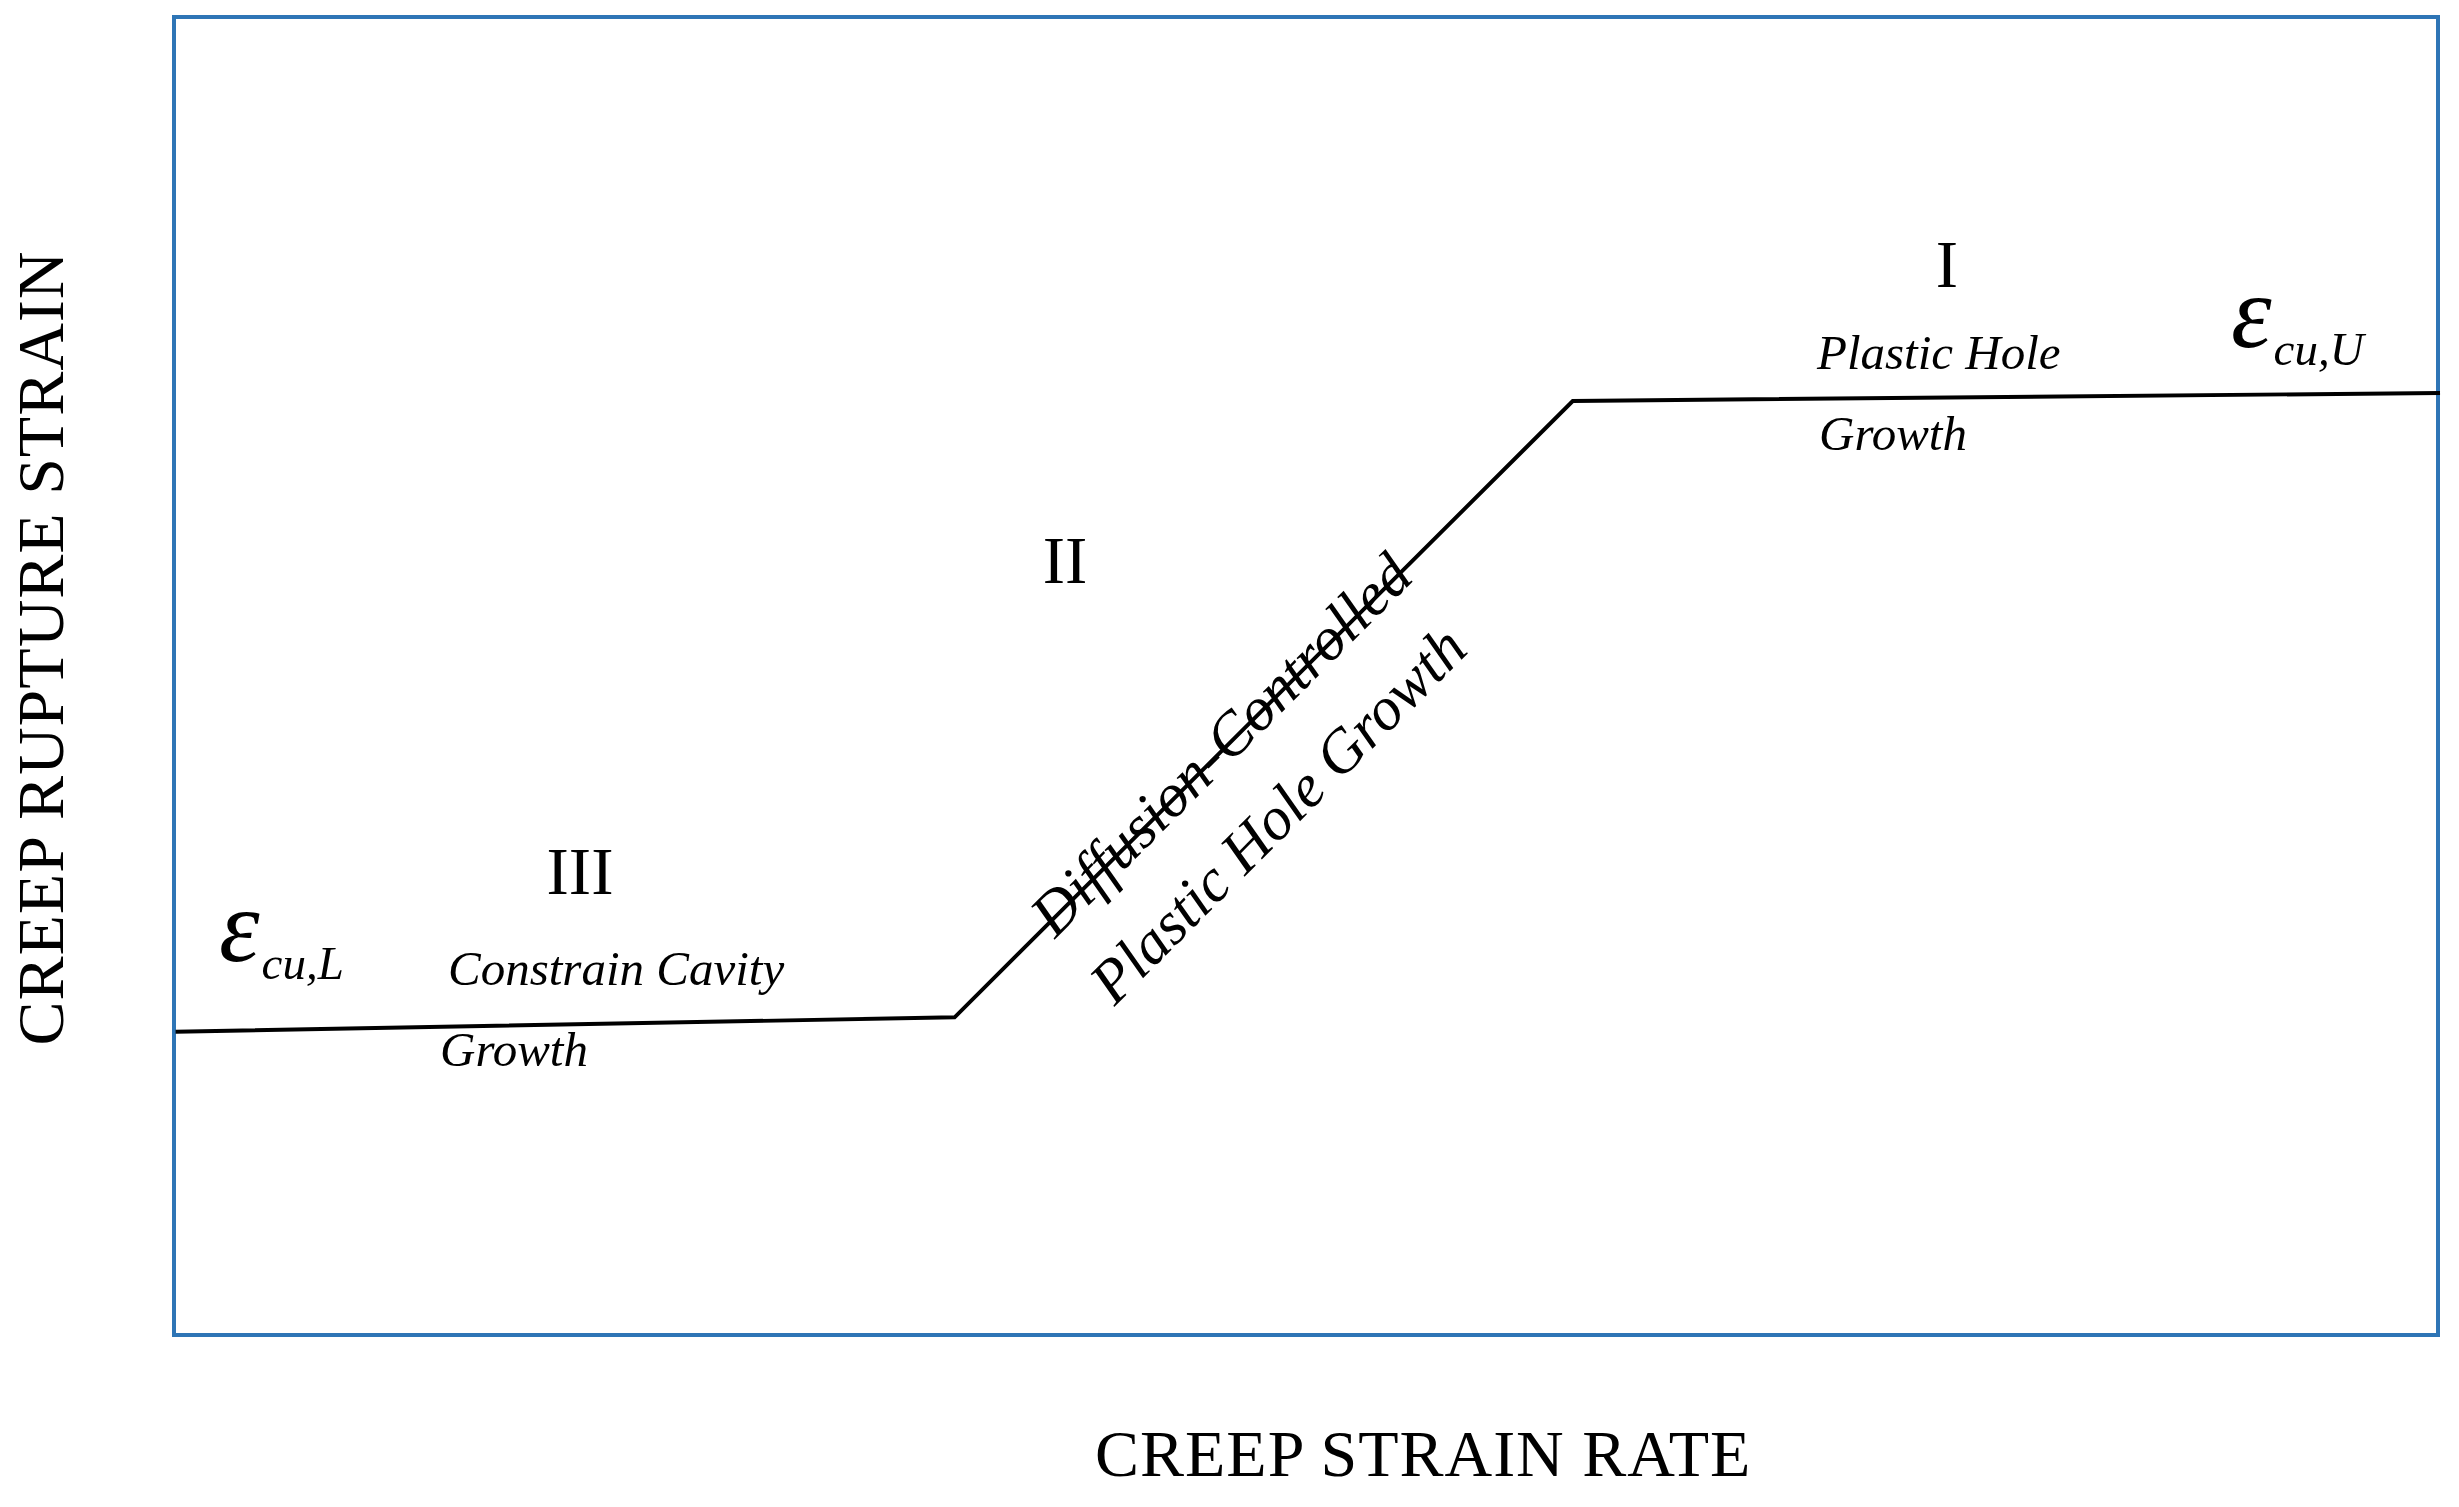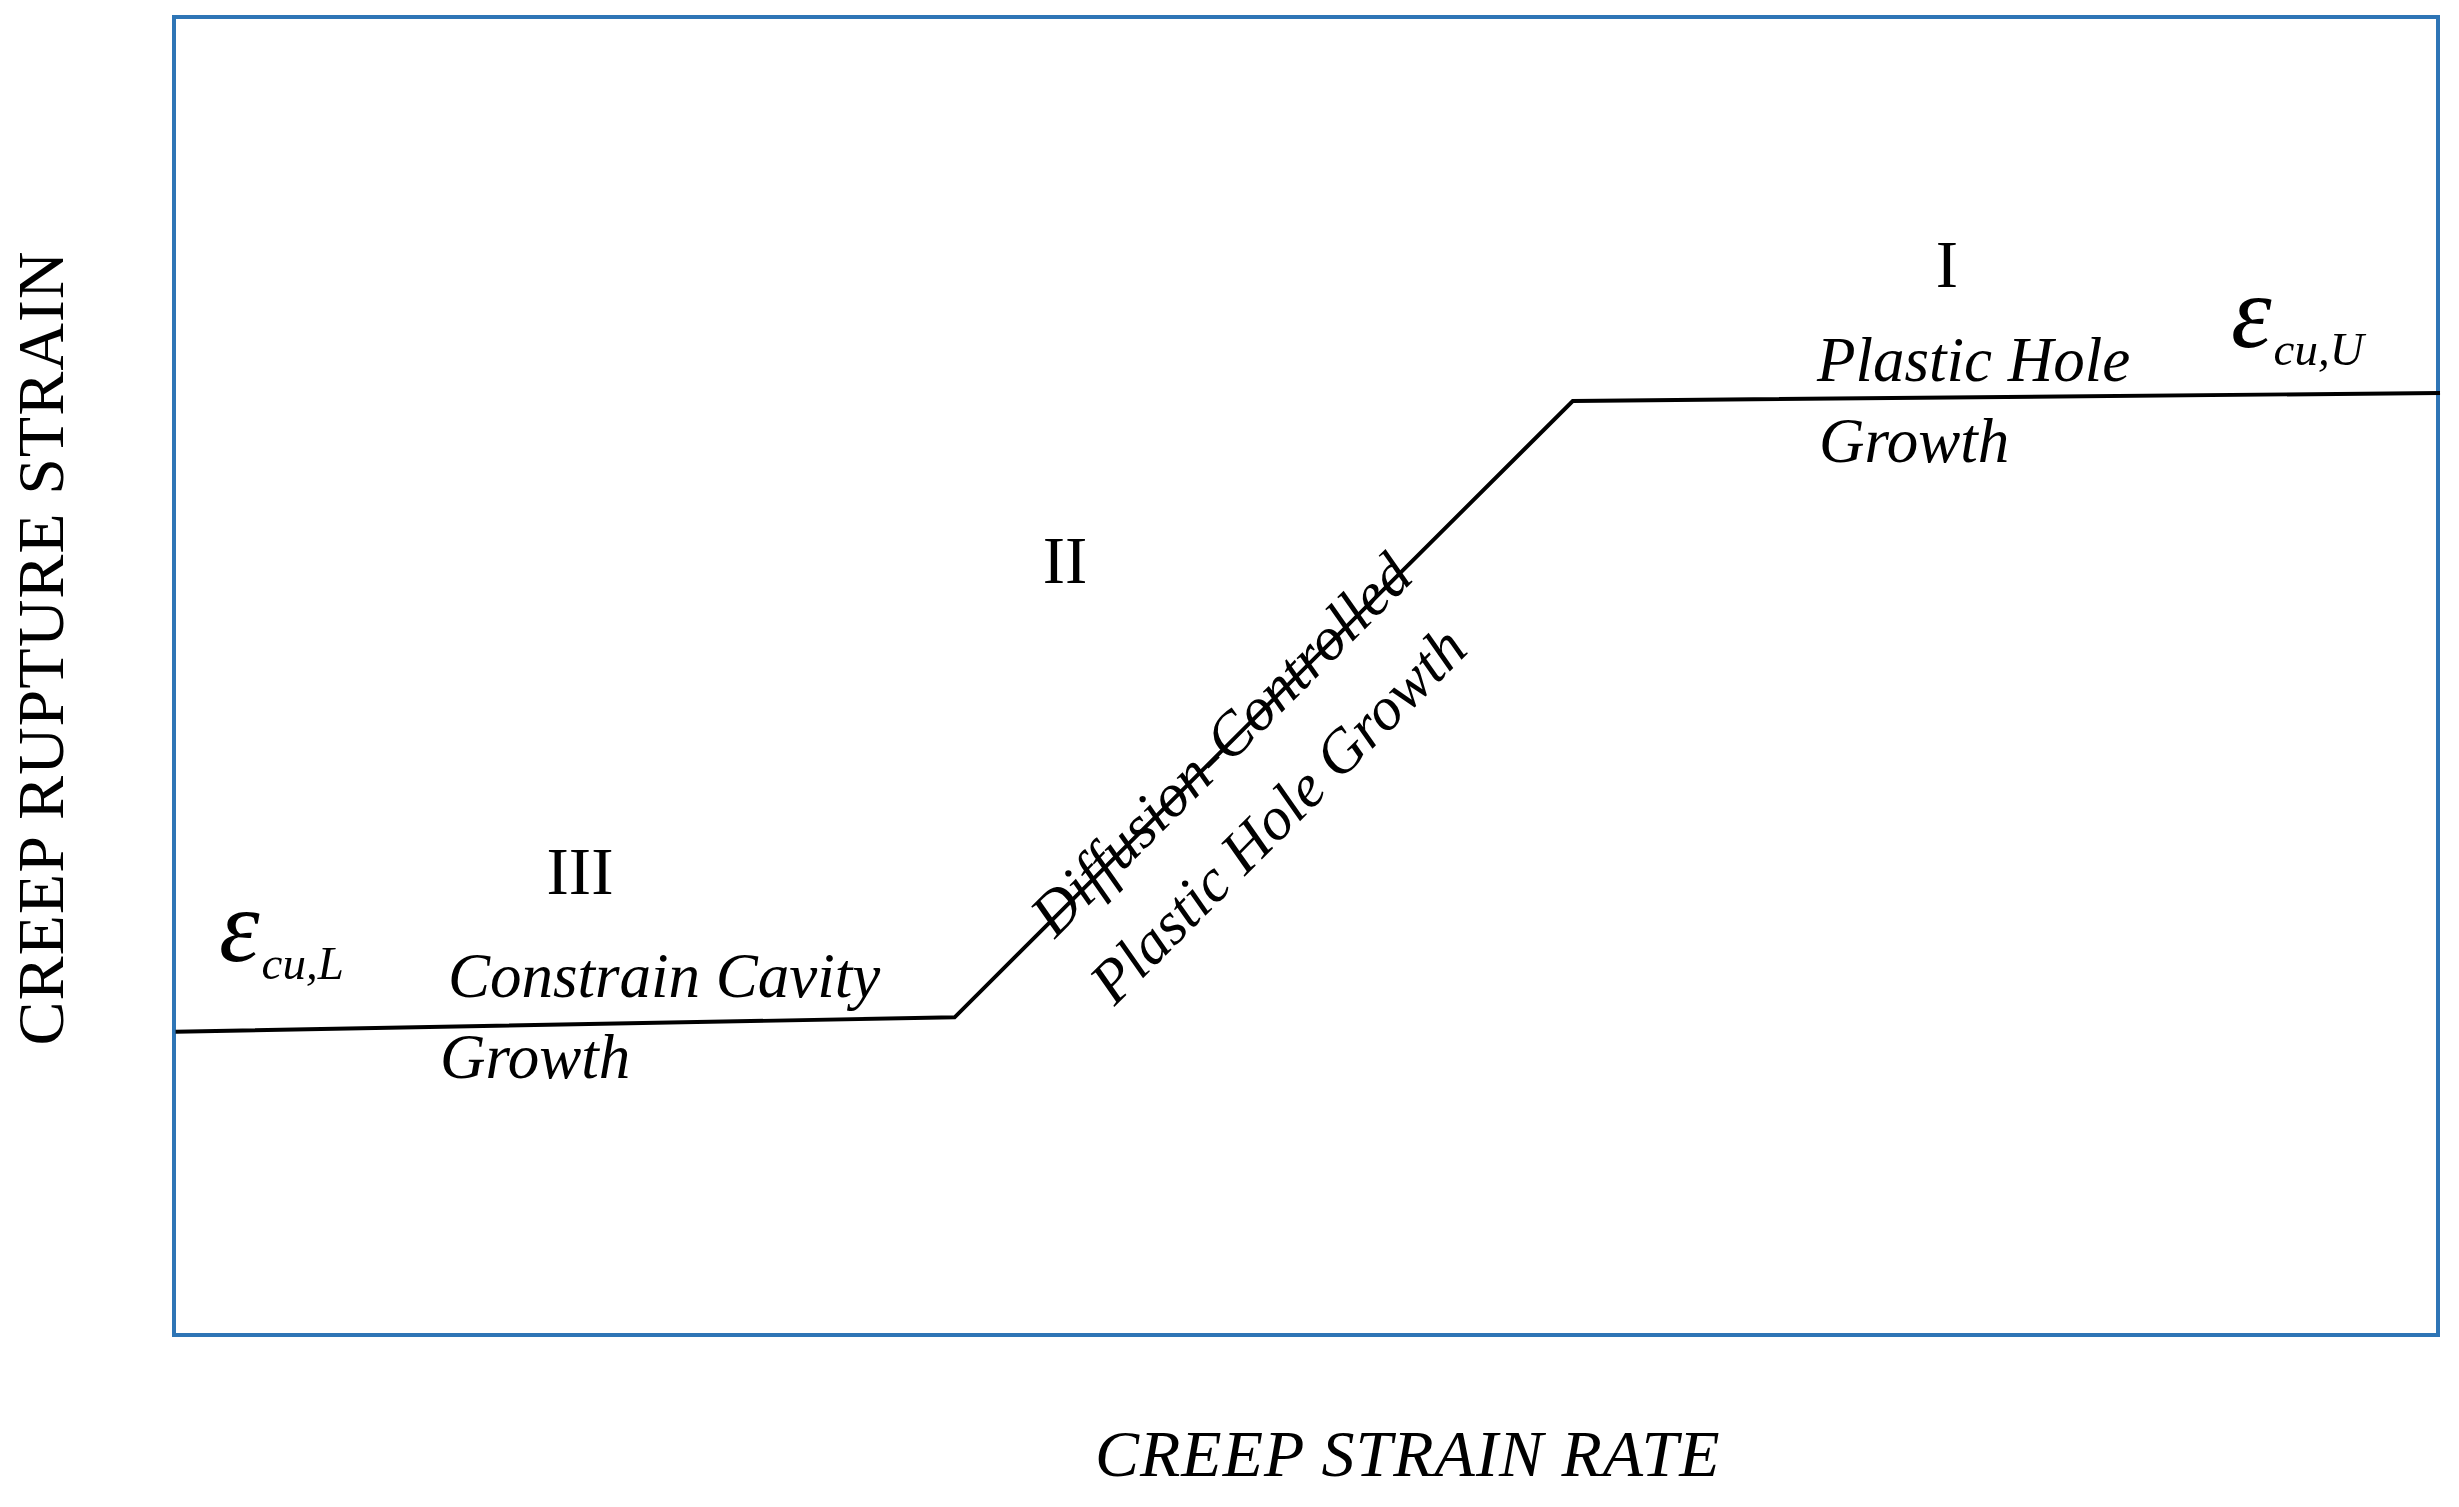--- a/index.html
+++ b/index.html
@@ -8,23 +8,23 @@
     font-family:"Liberation Serif","DejaVu Serif",serif;color:#000;overflow:hidden;
   }
   .plot-border{
     position:absolute;left:172px;top:14.8px;width:2268px;height:1322px;
     border:4.9px solid #2e75b6;box-sizing:border-box;background:transparent;
   }
   .curve-layer{position:absolute;left:0;top:0;width:2460px;height:1507px;pointer-events:none;}
   .lbl{position:absolute;white-space:nowrap;line-height:1.05;}
   .axis{font-size:66px;letter-spacing:1px;}
   .y-axis{left:41px;top:648px;transform:translate(-50%,-50%) rotate(-90deg);transform-origin:center center;}
-  .x-axis{left:1095px;top:1419px;font-style:italic;}
+  .x-axis{left:1095px;top:1419px;}
   .roman{font-size:67px;transform:translate(-50%,-50%);}
-  .ital{font-style:italic;font-size:63px;}
+  .ital{font-style:italic;font-size:49px;}
   .rot45{transform:translate(-50%,-50%) rotate(-45deg);transform-origin:center center;font-size:61px;}
   .eps-wrap{position:absolute;display:flex;align-items:flex-start;}
   .eps{font-size:103px;font-style:italic;line-height:0.9;}
   .eps-sub{font-size:47px;font-style:italic;margin-top:56px;margin-left:2px;}
 </style>
 </head>
 <body>
 
 <div class="canvas">
 

